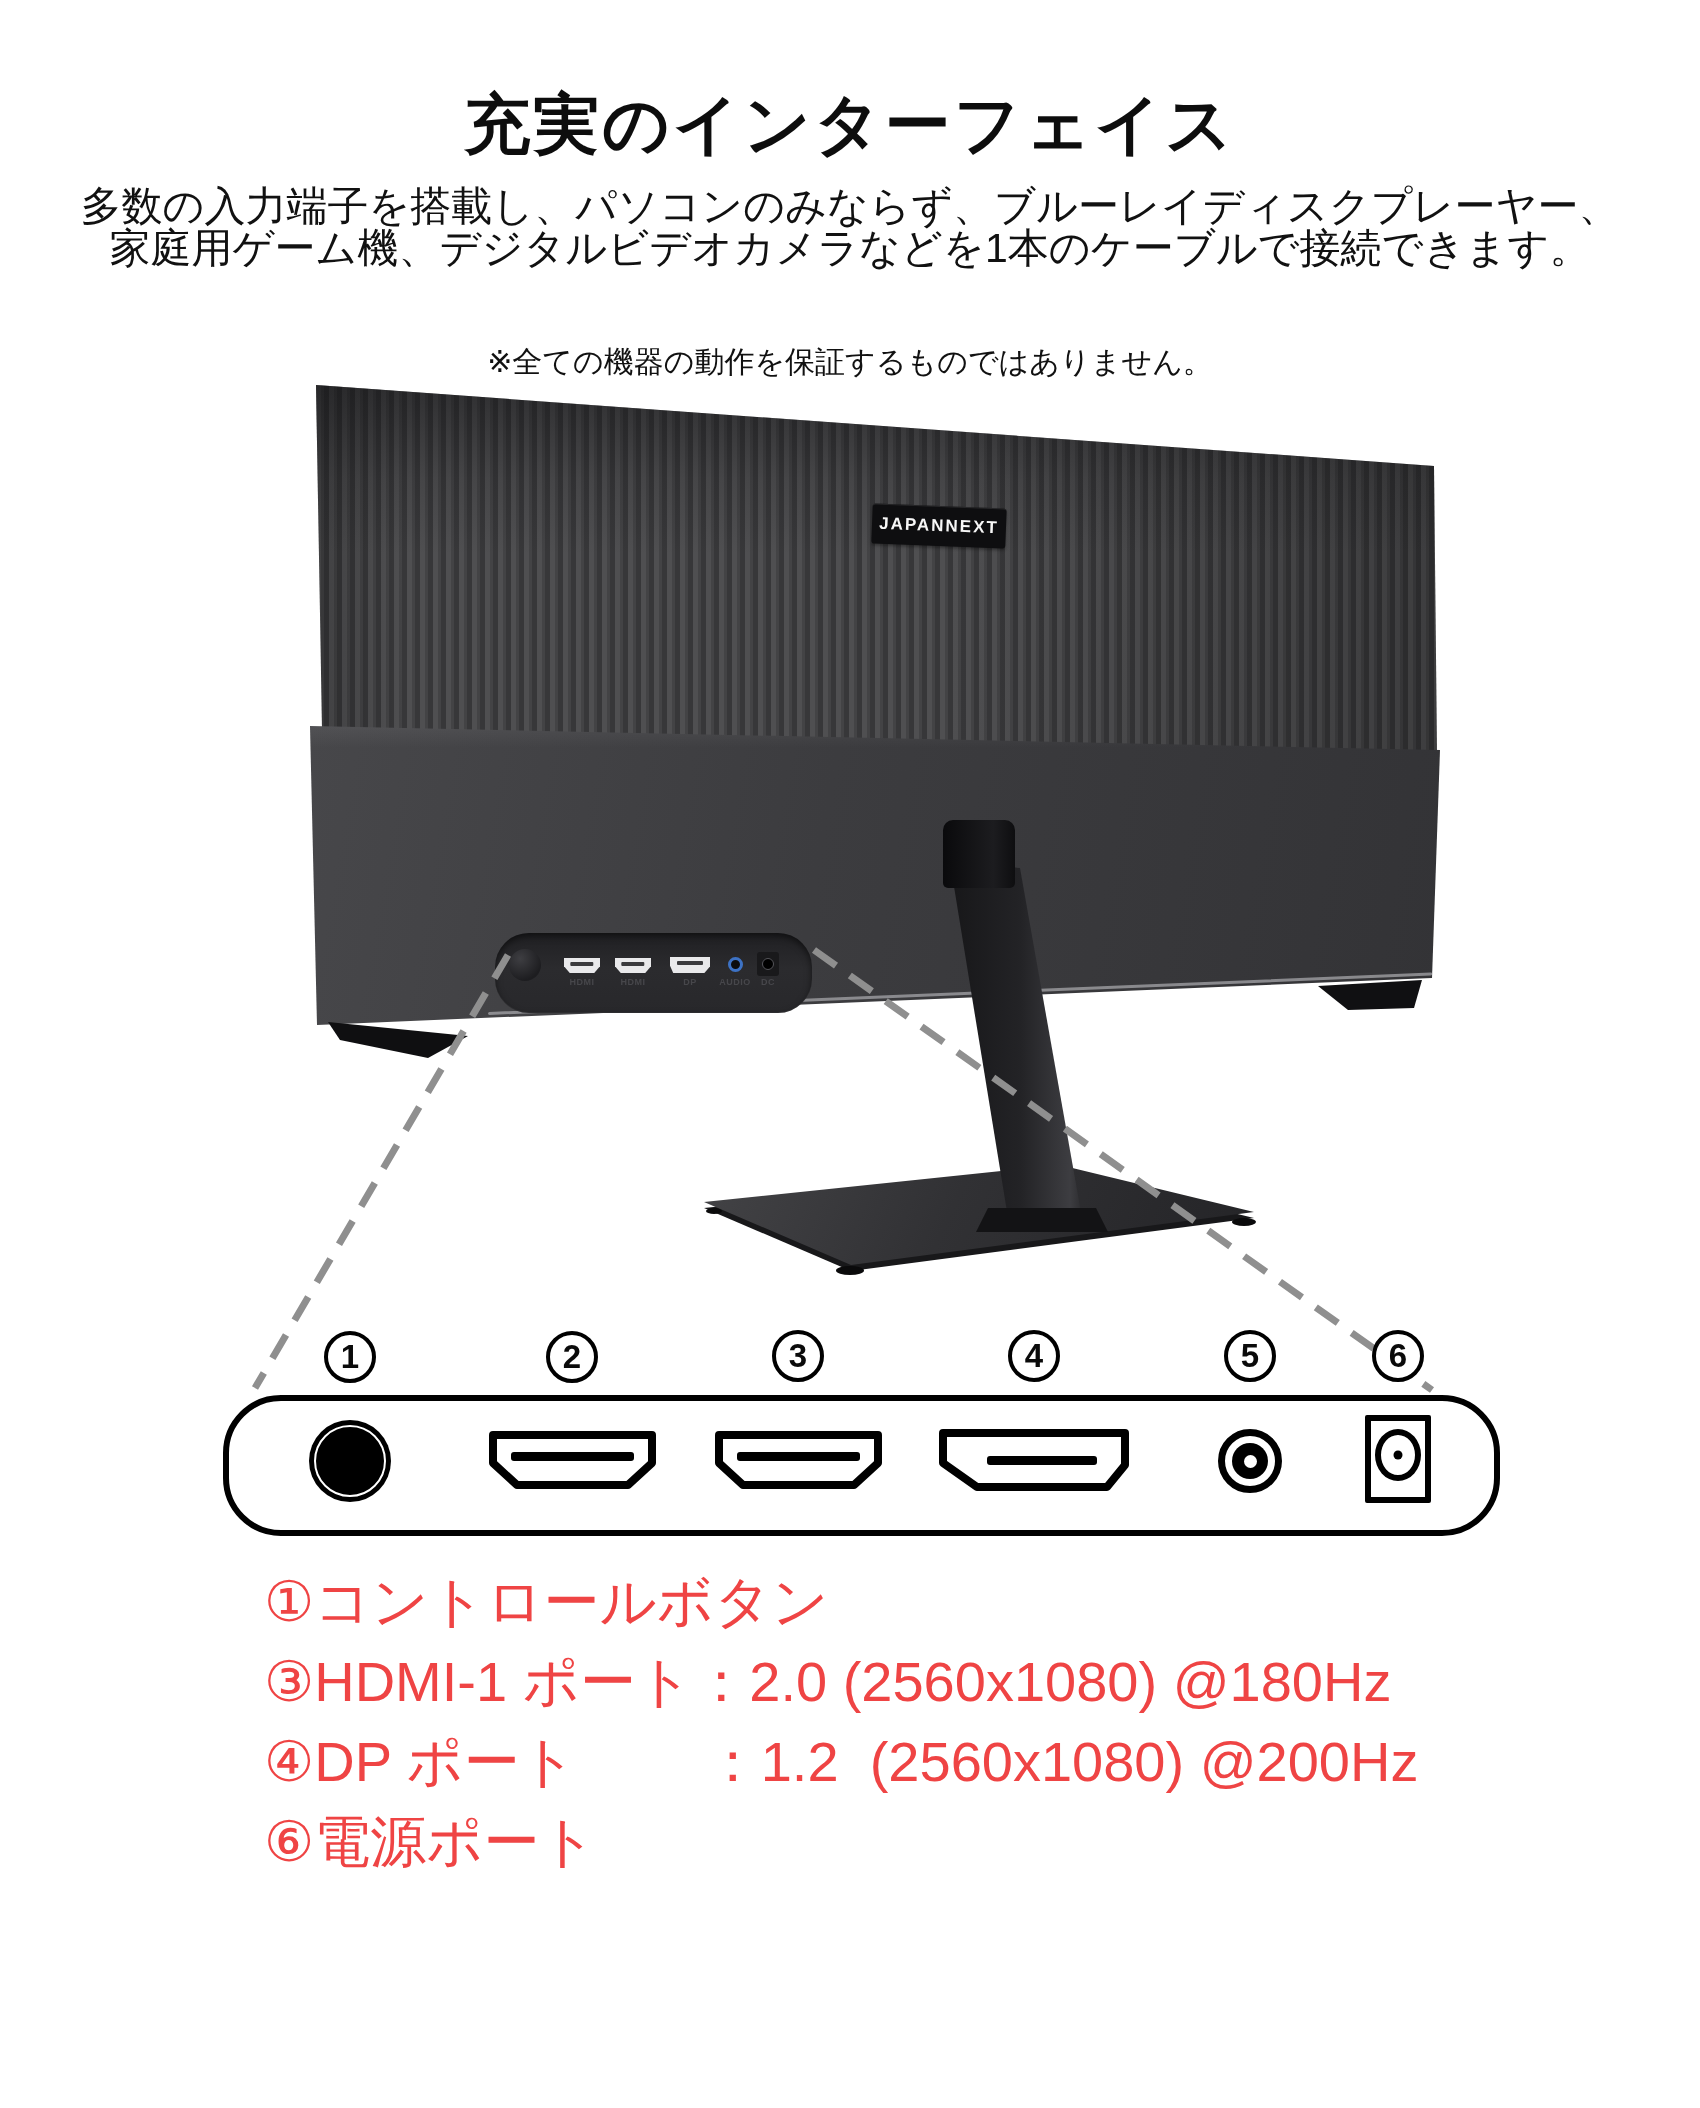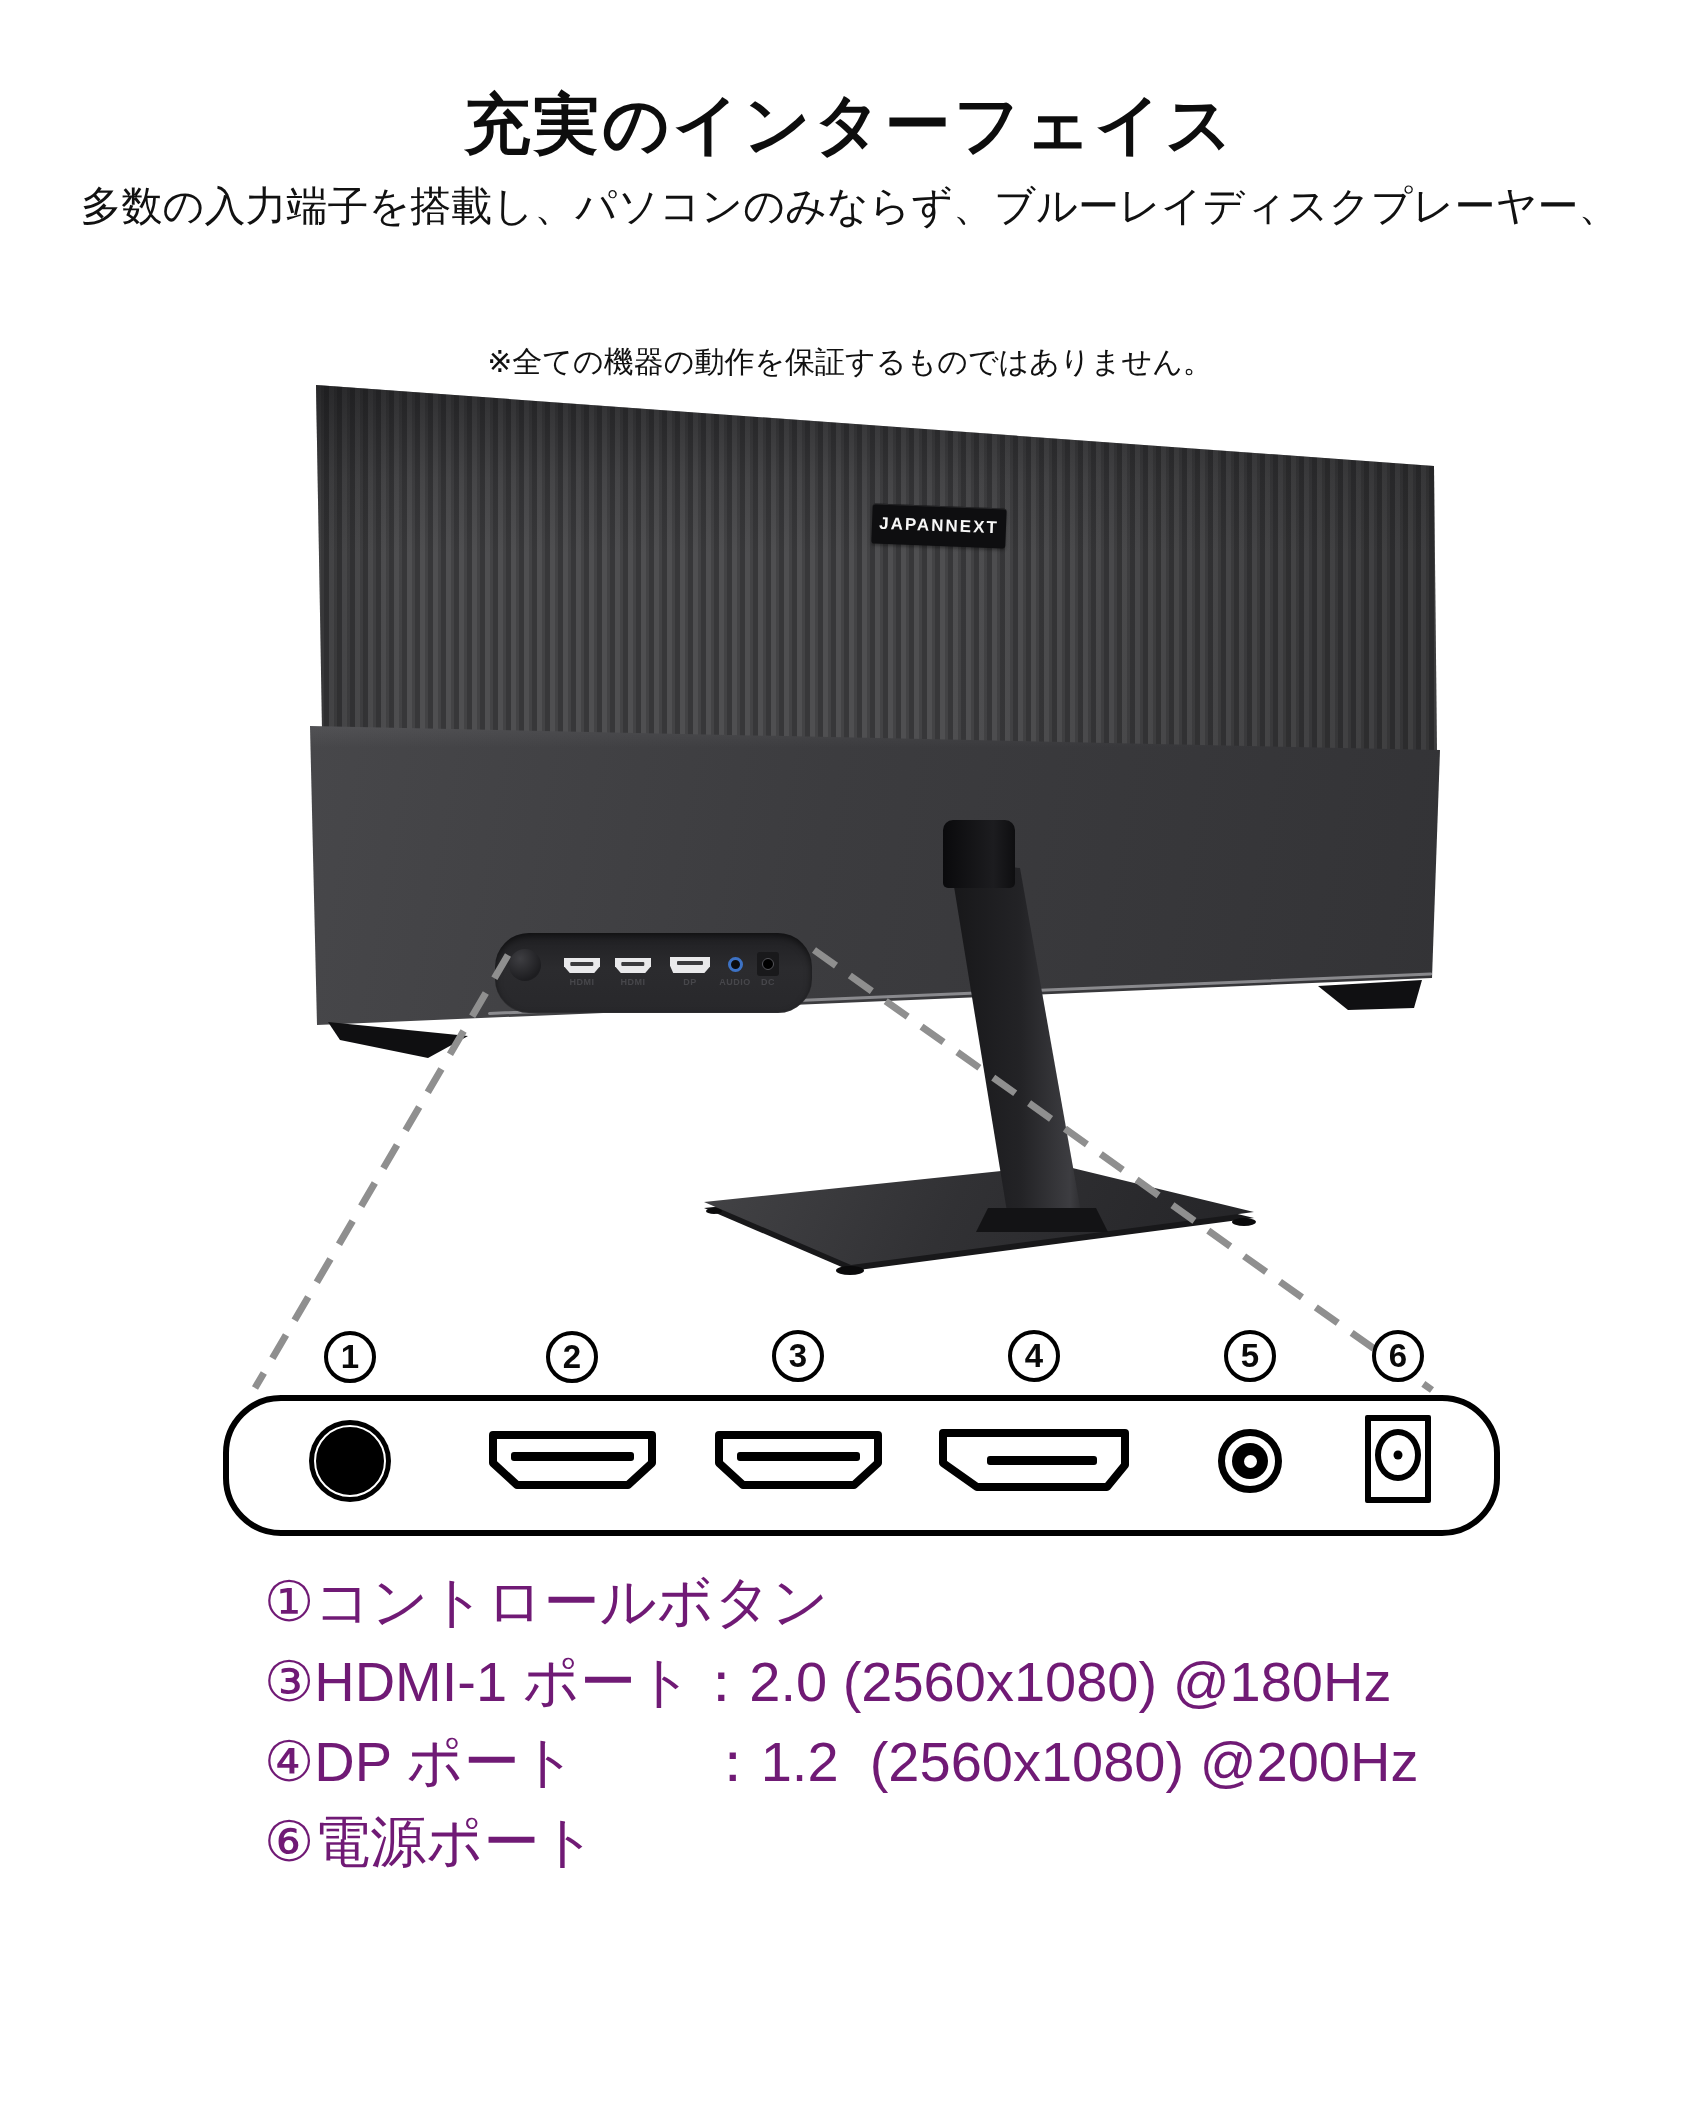--- a/index.html
+++ b/index.html
@@ -113,29 +113,30 @@
   .d-dc{left:1365px;top:1415px;width:66px;height:88px;border:6px solid #000;border-radius:2px;
     background:#fff;box-sizing:border-box;}
   .d-dc .ell{position:absolute;left:4px;top:8px;width:46px;height:52px;border:6px solid #000;
     border-radius:50%;box-sizing:border-box;}
   .d-dc .dot{position:absolute;left:50%;top:50%;transform:translate(-50%,-50%);
     width:9px;height:9px;border-radius:50%;background:#000;}
 
   
   .spec-list{left:264px;top:1563px;}
   .spec-row{height:80px;display:flex;align-items:center;font-size:56px;font-weight:500;
-    color:#701a75;white-space:pre;letter-spacing:0px;}
+    color:#ef4444;white-space:pre;letter-spacing:0px;}
 </style>
 </head>
 <body>
 
 <div id="canvas">
 
   <h1 class="abs page-title">充実のインターフェイス</h1>
   <p class="abs desc desc1">多数の入力端子を搭載し、パソコンのみならず、ブルーレイディスクプレーヤー、</p>
+  <p class="abs desc desc2">家庭用ゲーム機、デジタルビデオカメラなどを1本のケーブルで接続できます。</p>
   <p class="abs note">※全ての機器の動作を保証するものではありません。</p>
 
   <div class="abs ribbed"></div>
   <div class="abs smooth"></div>
   <div class="abs bottom-lip"></div>
   <div class="abs foot-l"></div>
   <div class="abs foot-r"></div>
 
   <div class="abs logo-badge">
     <span>JAPANNEXT</span>

